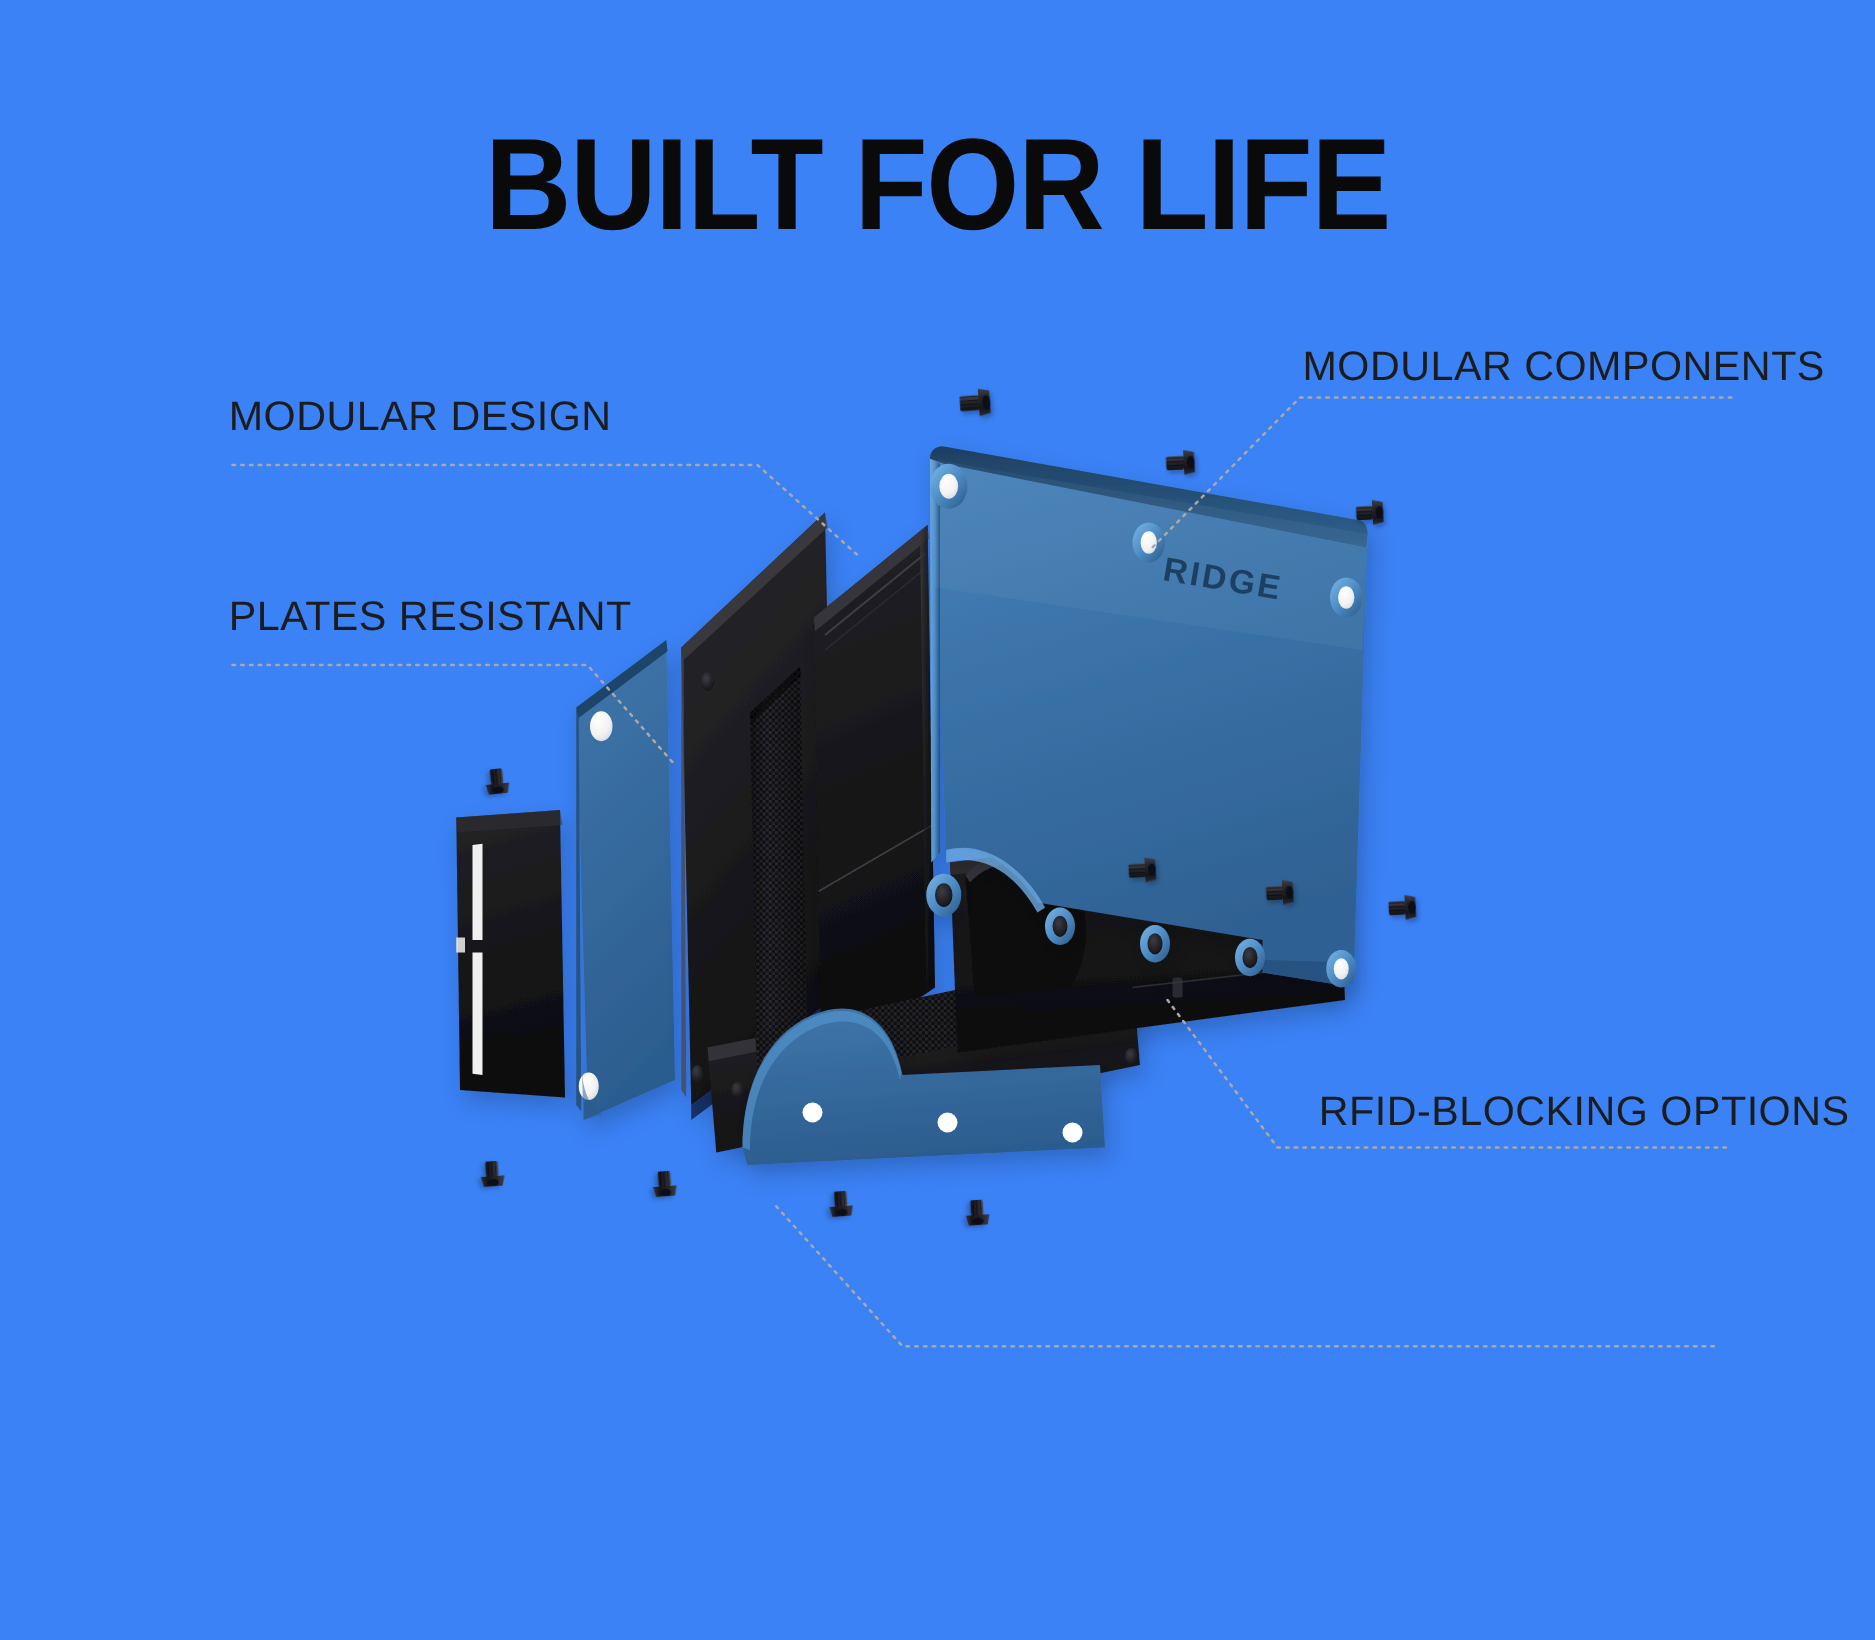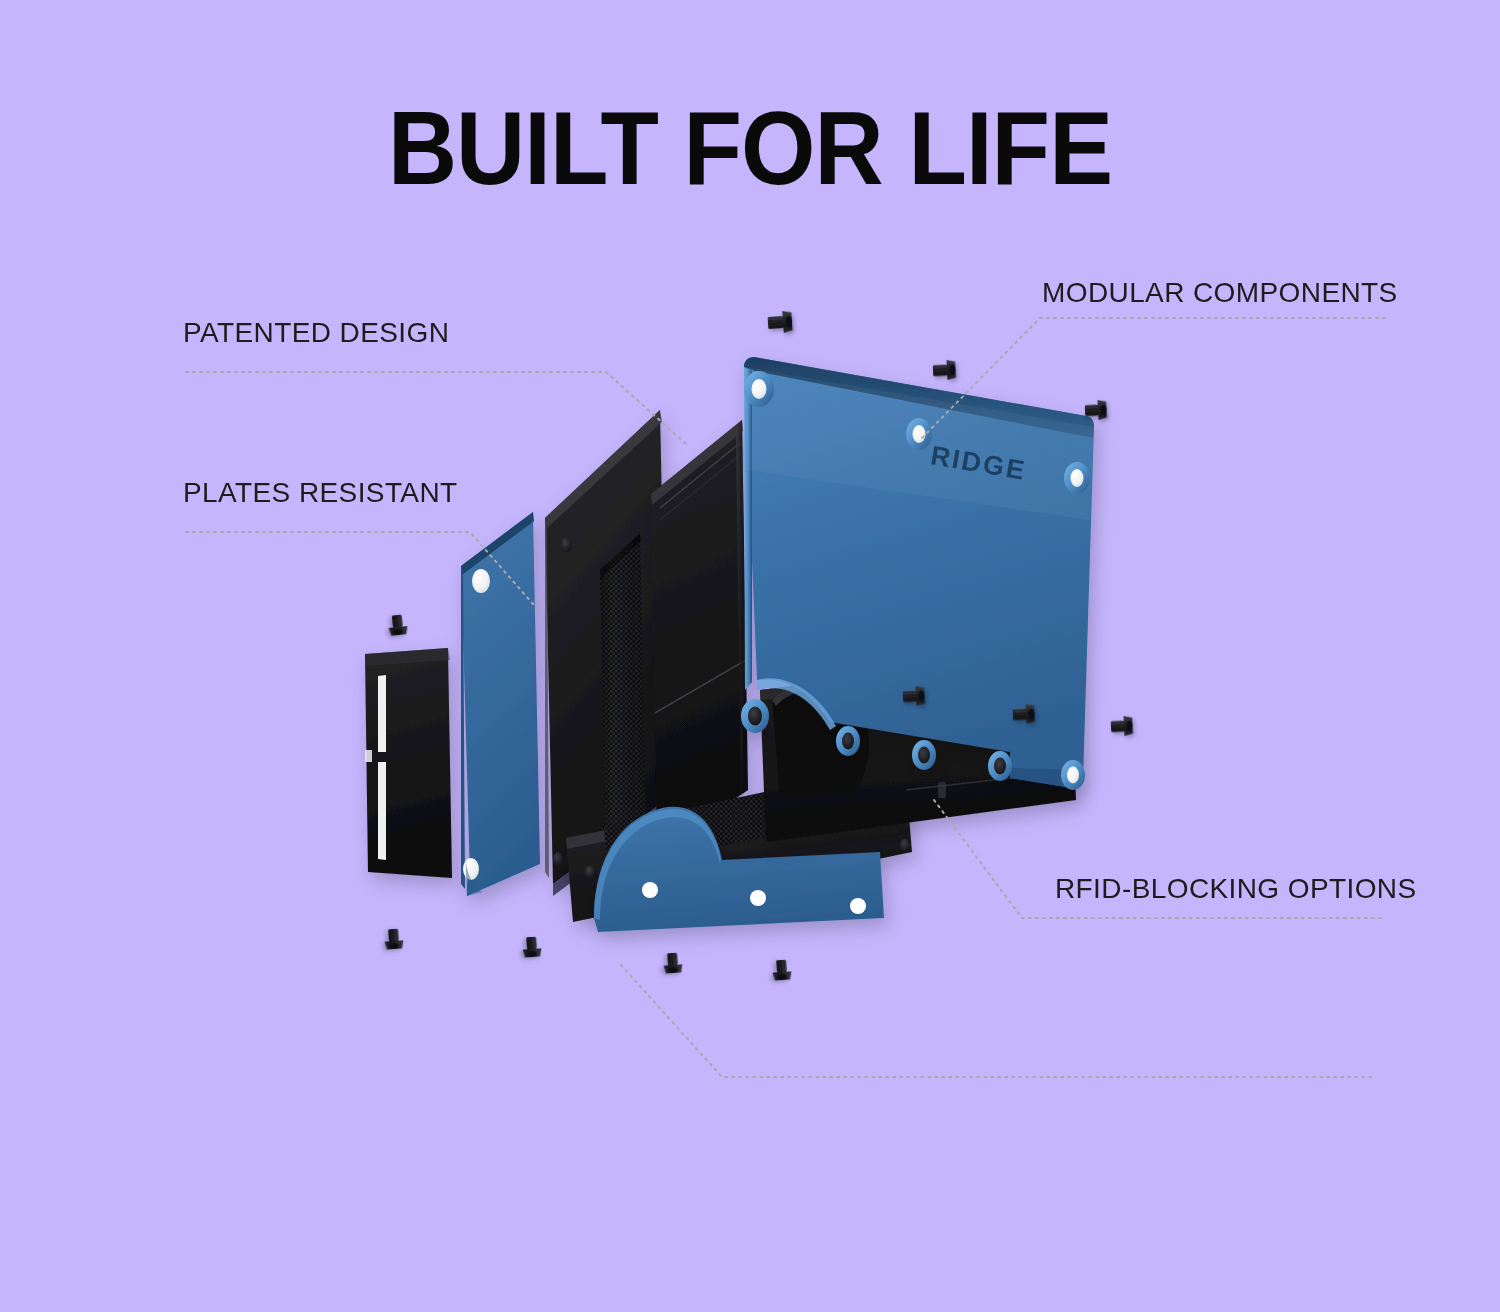--- a/index.html
+++ b/index.html
@@ -8,21 +8,21 @@
     padding: 0;
     background: #f0f0f0;
   }
   body {
     font-family: "Liberation Sans", sans-serif;
   }
   #stage {
     position: relative;
     width: 1500px;
     height: 1312px;
-    background: #c4b5fd;
+    background: #3b82f6;
     overflow: hidden;
   }
   
   #page-title {
     position: absolute;
     left: 0;
     top: 96px;
     width: 1500px;
     text-align: center;
     font-family: "Liberation Sans Narrow", "Liberation Sans", sans-serif;
@@ -33,21 +33,21 @@
     color: #0a0a0a;
     transform: scaleX(0.92);
     transform-origin: 50% 50%;
     white-space: nowrap;
   }
   
   .callout {
     position: absolute;
     font-family: "Liberation Sans", sans-serif;
     font-weight: 400;
-    font-size: 28px;
+    font-size: 33px;
     line-height: 30px;
     letter-spacing: 0.4px;
     color: #1c1c1c;
     white-space: nowrap;
   }
   #cal-modular        { left: 1042px; top: 278px; }
   #cal-patented       { left: 183px;  top: 318px; }
   #cal-scratch        { left: 183px;  top: 478px; }
   #cal-rfid           { left: 1055px; top: 874px; }
   #cal-cash           { left: 881px;  top: 1029px; }
@@ -387,17 +387,17 @@
     <path class="leader" d="M186,532 L470,532 L540,612"></path>
 
     <path class="leader" d="M934,800 L1022,918 L1382,918"></path>
 
     <path class="leader" d="M621,965 L722,1077 L1372,1077"></path>
   </svg>
 
   <div id="page-title">BUILT FOR LIFE</div>
 
   <div class="callout" id="cal-modular">MODULAR COMPONENTS</div>
-  <div class="callout" id="cal-patented">PATENTED DESIGN</div>
+  <div class="callout" id="cal-patented">MODULAR DESIGN</div>
   <div class="callout" id="cal-scratch">PLATES RESISTANT</div>
   <div class="callout" id="cal-rfid">RFID-BLOCKING OPTIONS</div>
 
 </div>
 
 </body></html>

